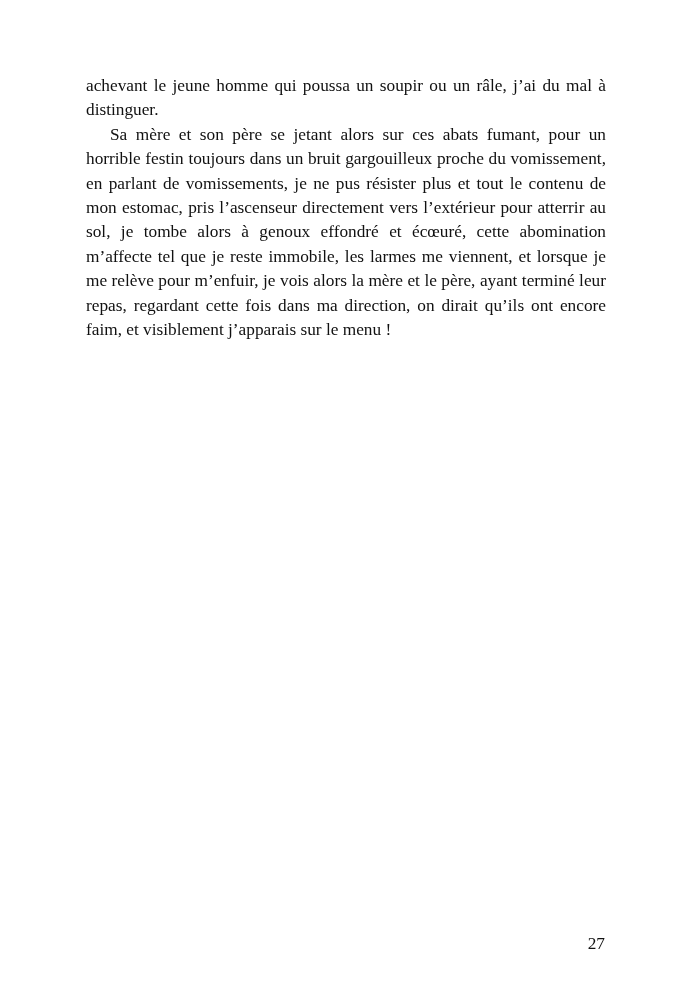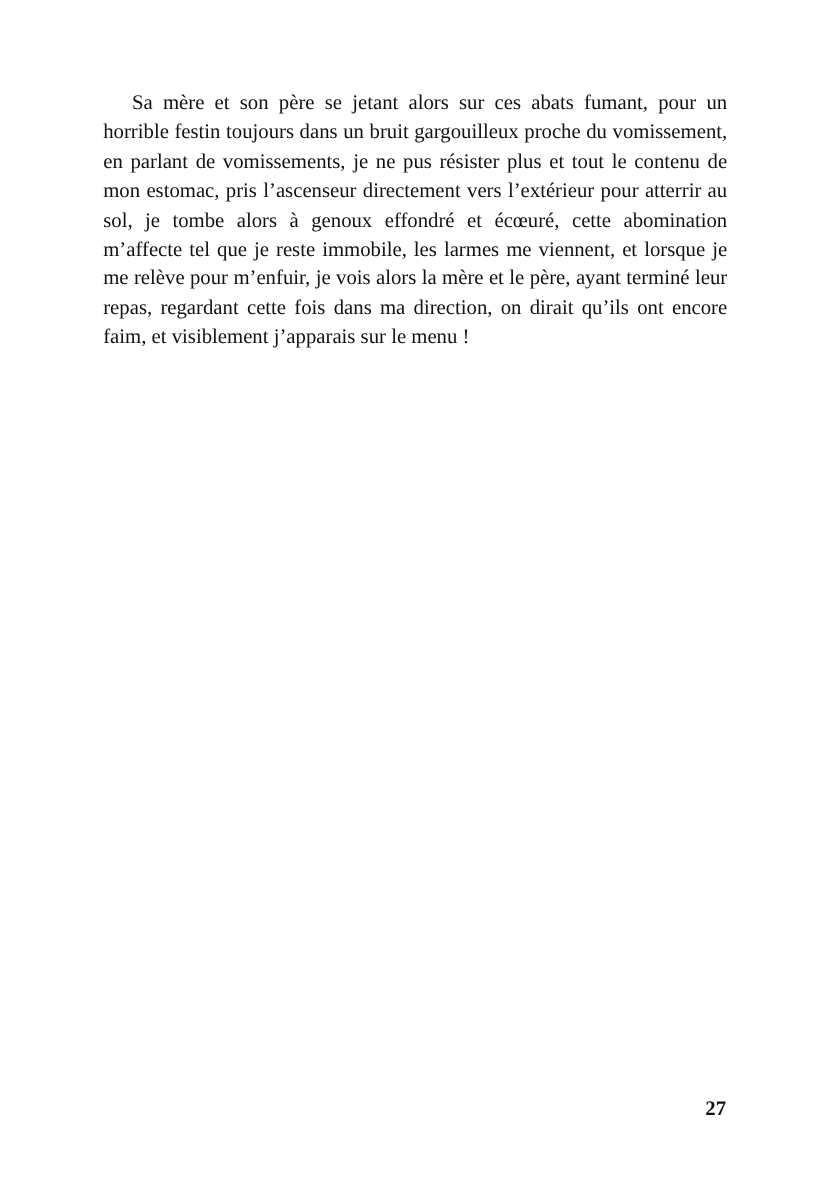--- a/index.html
+++ b/index.html
@@ -36,31 +36,31 @@
     text-align-last: left;
     hyphens: none;
   }
   .para.indent {
     text-indent: 24px;
     font-family: Liberation Serif, serif;
   }
   .page-number {
     position: absolute;
     left: 560px;
-    top: 914px;
+    top: 934px;
     width: 45px;
     text-align: right;
     font-family: "Liberation Serif", "DejaVu Serif", serif;
     font-size: 17.3px;
     line-height: 20px;
     color: #111111;
-    font-weight: bold;
   }
 </style>
 </head>
 <body>
 
 <div class="page">
   <div class="text-block">
+    <p class="para">achevant le jeune homme qui poussa un soupir ou un râle, j’ai du mal à distinguer.</p>
     <p class="para indent">Sa mère et son père se jetant alors sur ces abats fumant, pour un horrible festin toujours dans un bruit gargouilleux proche du vomissement, en parlant de vomissements, je ne pus résister plus et tout le contenu de mon estomac, pris l’ascenseur directement vers l’extérieur pour atterrir au sol, je tombe alors à genoux effondré et écœuré, cette abomination m’affecte tel que je reste immobile, les larmes me viennent, et lorsque je me relève pour m’enfuir, je vois alors la mère et le père, ayant terminé leur repas, regardant cette fois dans ma direction, on dirait qu’ils ont encore faim, et visiblement j’apparais sur le menu !</p>
   </div>
   <div class="page-number">27</div>
 </div>
 
 </body></html>

